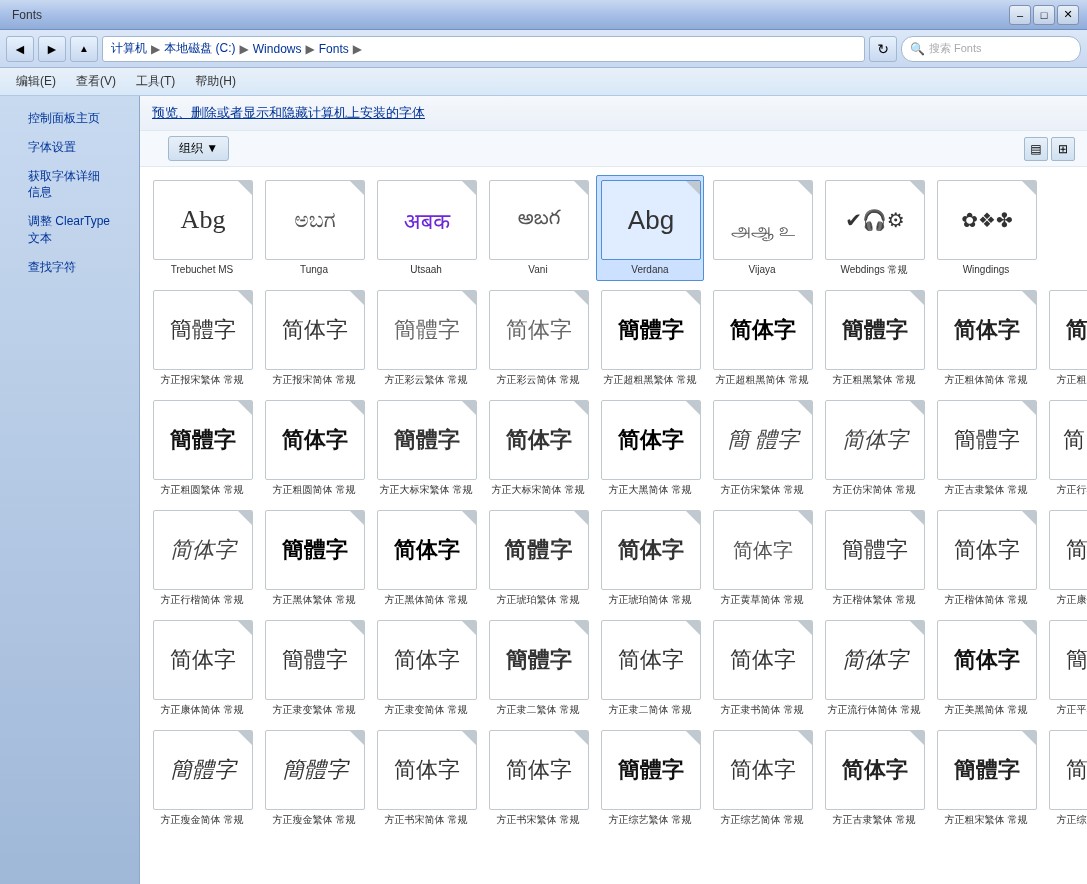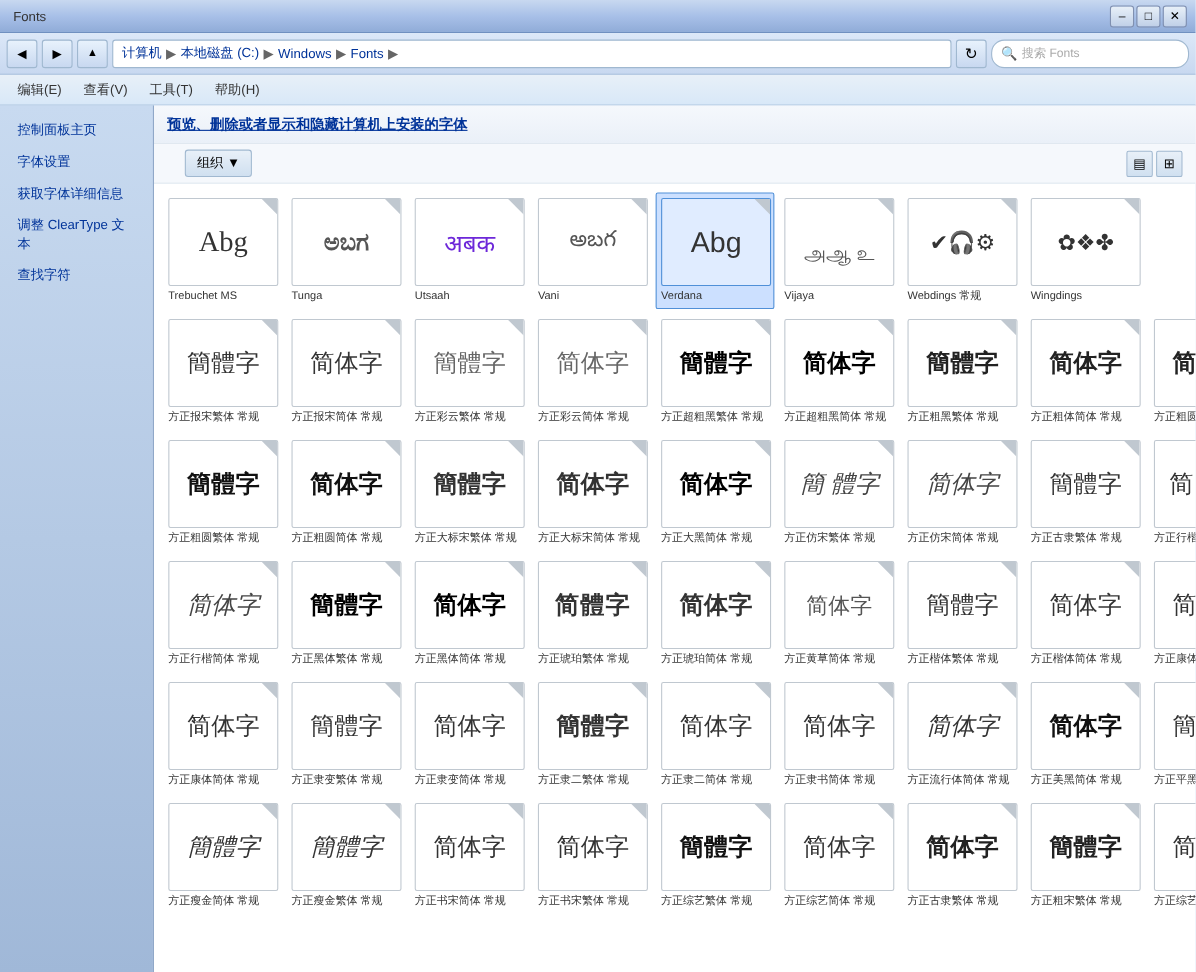--- a/index.html
+++ b/index.html
@@ -99,21 +99,21 @@
     .main-layout {
       display: flex;
       height: calc(884px - 30px - 38px - 28px);
     }
 
     
     .sidebar {
       width: 140px;
       background: linear-gradient(to bottom, #c8daf0 0%, #a0b8d8 100%);
       border-right: 1px solid #90a8c8;
-      padding: 8px 4px;
+      padding: 8px 16px;
     }
     .sidebar-item {
       padding: 6px 12px;
       cursor: pointer;
       font-size: 12px;
       color: #003399;
       line-height: 1.4;
     }
 
     
@@ -151,20 +151,21 @@
       display: grid;
       grid-template-columns: repeat(9, 110px);
       gap: 2px;
     }
     .font-item {
       width: 108px;
       cursor: pointer;
       padding: 4px;
       border: 1px solid transparent;
       border-radius: 2px;
+      text-align: center;
     }
     .font-item.selected { background: #cce0ff; border-color: #5090d8; }
     .font-preview {
       width: 100px;
       height: 80px;
       background: white;
       border: 1px solid #c0c8d0;
       border-radius: 2px;
       display: flex;
       align-items: center;
@@ -235,21 +236,21 @@
   <div class="sidebar">
     <div class="sidebar-item">控制面板主页</div>
     <div class="sidebar-item">字体设置</div>
     <div class="sidebar-item">获取字体详细信息</div>
     <div class="sidebar-item">调整 ClearType 文本</div>
     <div class="sidebar-item">查找字符</div>
   </div>
 
   <div class="content-area">
 
-    <div style="padding: 8px 12px; border-bottom: 1px solid #e0e8f0; display:flex; align-items:flex-end; gap:12px; background: linear-gradient(to bottom, #f5f8fc, #eaf0f8); font-weight: bold;">
+    <div style="padding: 8px 12px; border-bottom: 1px solid #e0e8f0; display:flex; align-items:flex-end; gap:12px; background: linear-gradient(to bottom, #f5f8fc, #eaf0f8);">
       <span style="color:#003399; font-size:13px; text-decoration:underline; cursor:pointer;">预览、删除或者显示和隐藏计算机上安装的字体</span>
     </div>
     <div style="padding: 5px 12px; border-bottom: 1px solid #e0e8f0; display:flex; align-items:center; gap:8px; background: #f5f8fc;">
       <button class="organize-btn">组织 ▼</button>
       <div style="margin-left:auto; display:flex; gap:3px;">
         <div class="view-icon-btn">▤</div>
         <div class="view-icon-btn">⊞</div>
       </div>
     </div>
 
@@ -257,21 +258,21 @@
 
       <div class="font-grid">
         <div class="font-item">
           <div class="font-preview">
             <span style="font-family:'Trebuchet MS',serif; font-size:26px; color:#333;">Abg</span>
           </div>
           <div class="font-name">Trebuchet MS</div>
         </div>
         <div class="font-item">
           <div class="font-preview">
-            <span style="font-size:22px; color:#555;font-weight:bold;">ಅಬಗ</span>
+            <span style="font-size:22px; color:#555;">ಅಬಗ</span>
           </div>
           <div class="font-name">Tunga</div>
         </div>
         <div class="font-item">
           <div class="font-preview">
             <span style="font-size:22px; color:#6d28d9;">अबक</span>
           </div>
           <div class="font-name">Utsaah</div>
         </div>
         <div class="font-item">

